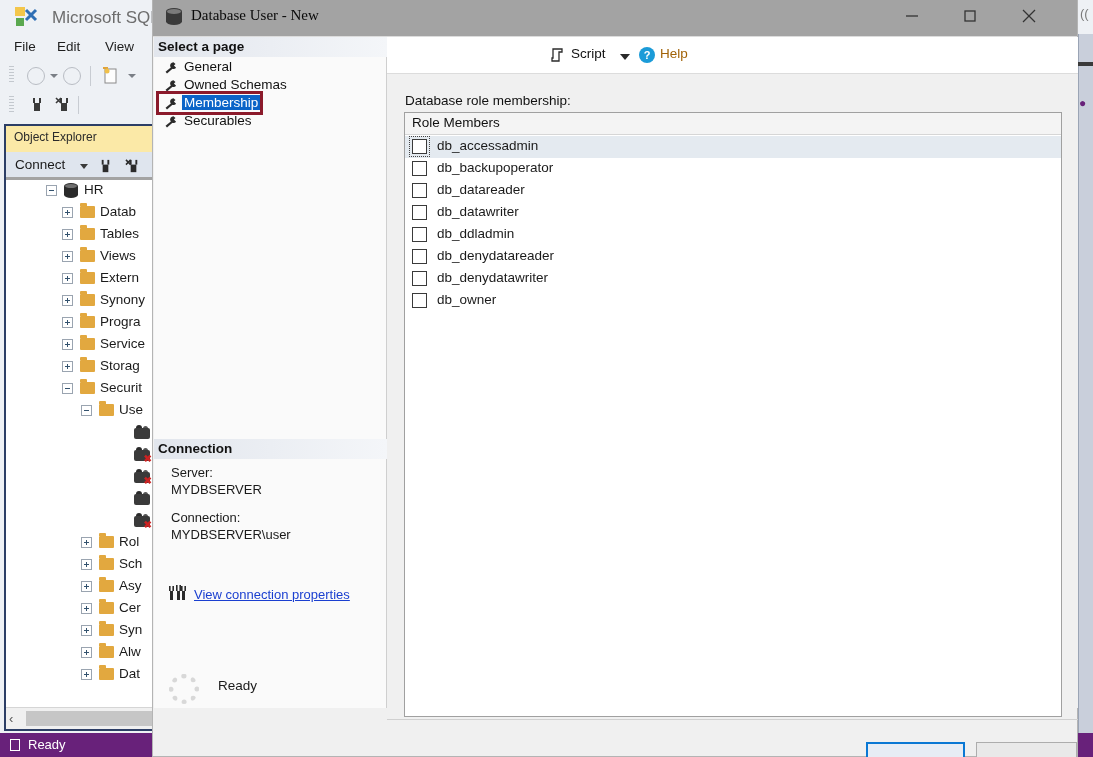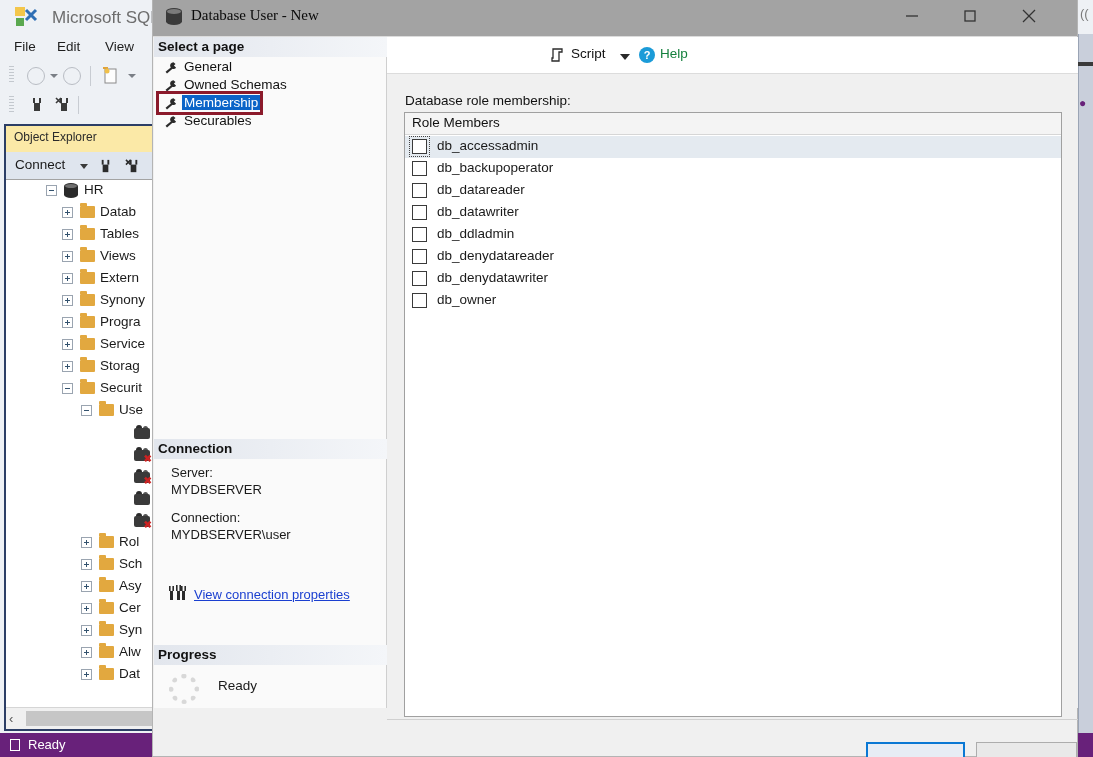--- a/index.html
+++ b/index.html
@@ -62,21 +62,21 @@
   }
   .oe-header {
     position:absolute; left:0; top:0; width:100%; height:26px;
     background:#fbe9a7;
   }
   .oe-header-text {
     position:absolute; left:8px; top:4px; font-size:12px; color:#2b2b2b;
   }
   .oe-toolbar {
     position:absolute; left:0; top:26px; width:100%; height:28px;
-    background:#dfe5ee; border-bottom:1px solid #a3a3a3;
+    background:#dfe5ee; border-bottom:3px solid #a3a3a3;
   }
   .oe-connect {
     position:absolute; left:9px; top:5px; font-size:13.5px; color:#1a1a1a;
   }
   .oe-connect-arrow {
     position:absolute; left:74px; top:12px; width:0;height:0;
     border-left:4px solid transparent;border-right:4px solid transparent;
     border-top:5px solid #3a3a3a;
   }
   .oe-tree {
@@ -247,21 +247,21 @@
   .script-arrow {
     position:absolute; left:233px; top:17px; width:0;height:0;
     border-left:5px solid transparent;border-right:5px solid transparent;
     border-top:6px solid #2a2a2a;
   }
   .help-icon {
     position:absolute; left:252px; top:10px; width:16px; height:16px; border-radius:50%;
     background:#1b9bd8; color:#fff; font-size:11px; font-weight:bold;
     text-align:center; line-height:16px;
   }
-  .help-label { position:absolute; left:273px; top:9px; font-size:13.5px; color:#15803d; }
+  .help-label { position:absolute; left:273px; top:9px; font-size:13.5px; color:#a16207; }
   .content-sep {
     position:absolute; left:234px; top:73px; width:691px; height:1px; background:#dcdcdc;
   }
 
   .content-area {
     position:absolute; left:234px; top:74px; width:691px; height:634px; background:#f0f0f0;
   }
   .grid-caption {
     position:absolute; left:18px; top:19px; font-size:13.5px; color:#111;
   }
@@ -591,21 +591,20 @@
         <rect x="9" y="6" width="3" height="9" fill="#2b2b2b"></rect>
         <rect x="8" y="0" width="1.6" height="6" fill="#2b2b2b"></rect>
         <rect x="11.4" y="0" width="1.6" height="6" fill="#2b2b2b"></rect>
         <rect x="14" y="6" width="3" height="9" fill="#2b2b2b"></rect>
         <rect x="13" y="1" width="1.6" height="5" fill="#2b2b2b"></rect>
         <rect x="16.4" y="1" width="1.6" height="5" fill="#2b2b2b"></rect>
       </svg>
       <div class="conn-link">View connection properties</div>
     </div>
 
-    <div class="prog-header">Progress</div>
     <div class="spinner"></div>
     <div class="prog-text">Ready</div>
   </div>
 
   <div class="content-toolbar">
     <svg class="script-icon" viewBox="0 0 16 16">
       <path d="M3 2 h9 v3 h-3 v9 h-7 v-3 h1 z" fill="#fff" stroke="#2b2b2b" stroke-width="1.3"></path>
     </svg>
     <div class="script-label">Script</div>
     <div class="script-arrow"></div>

